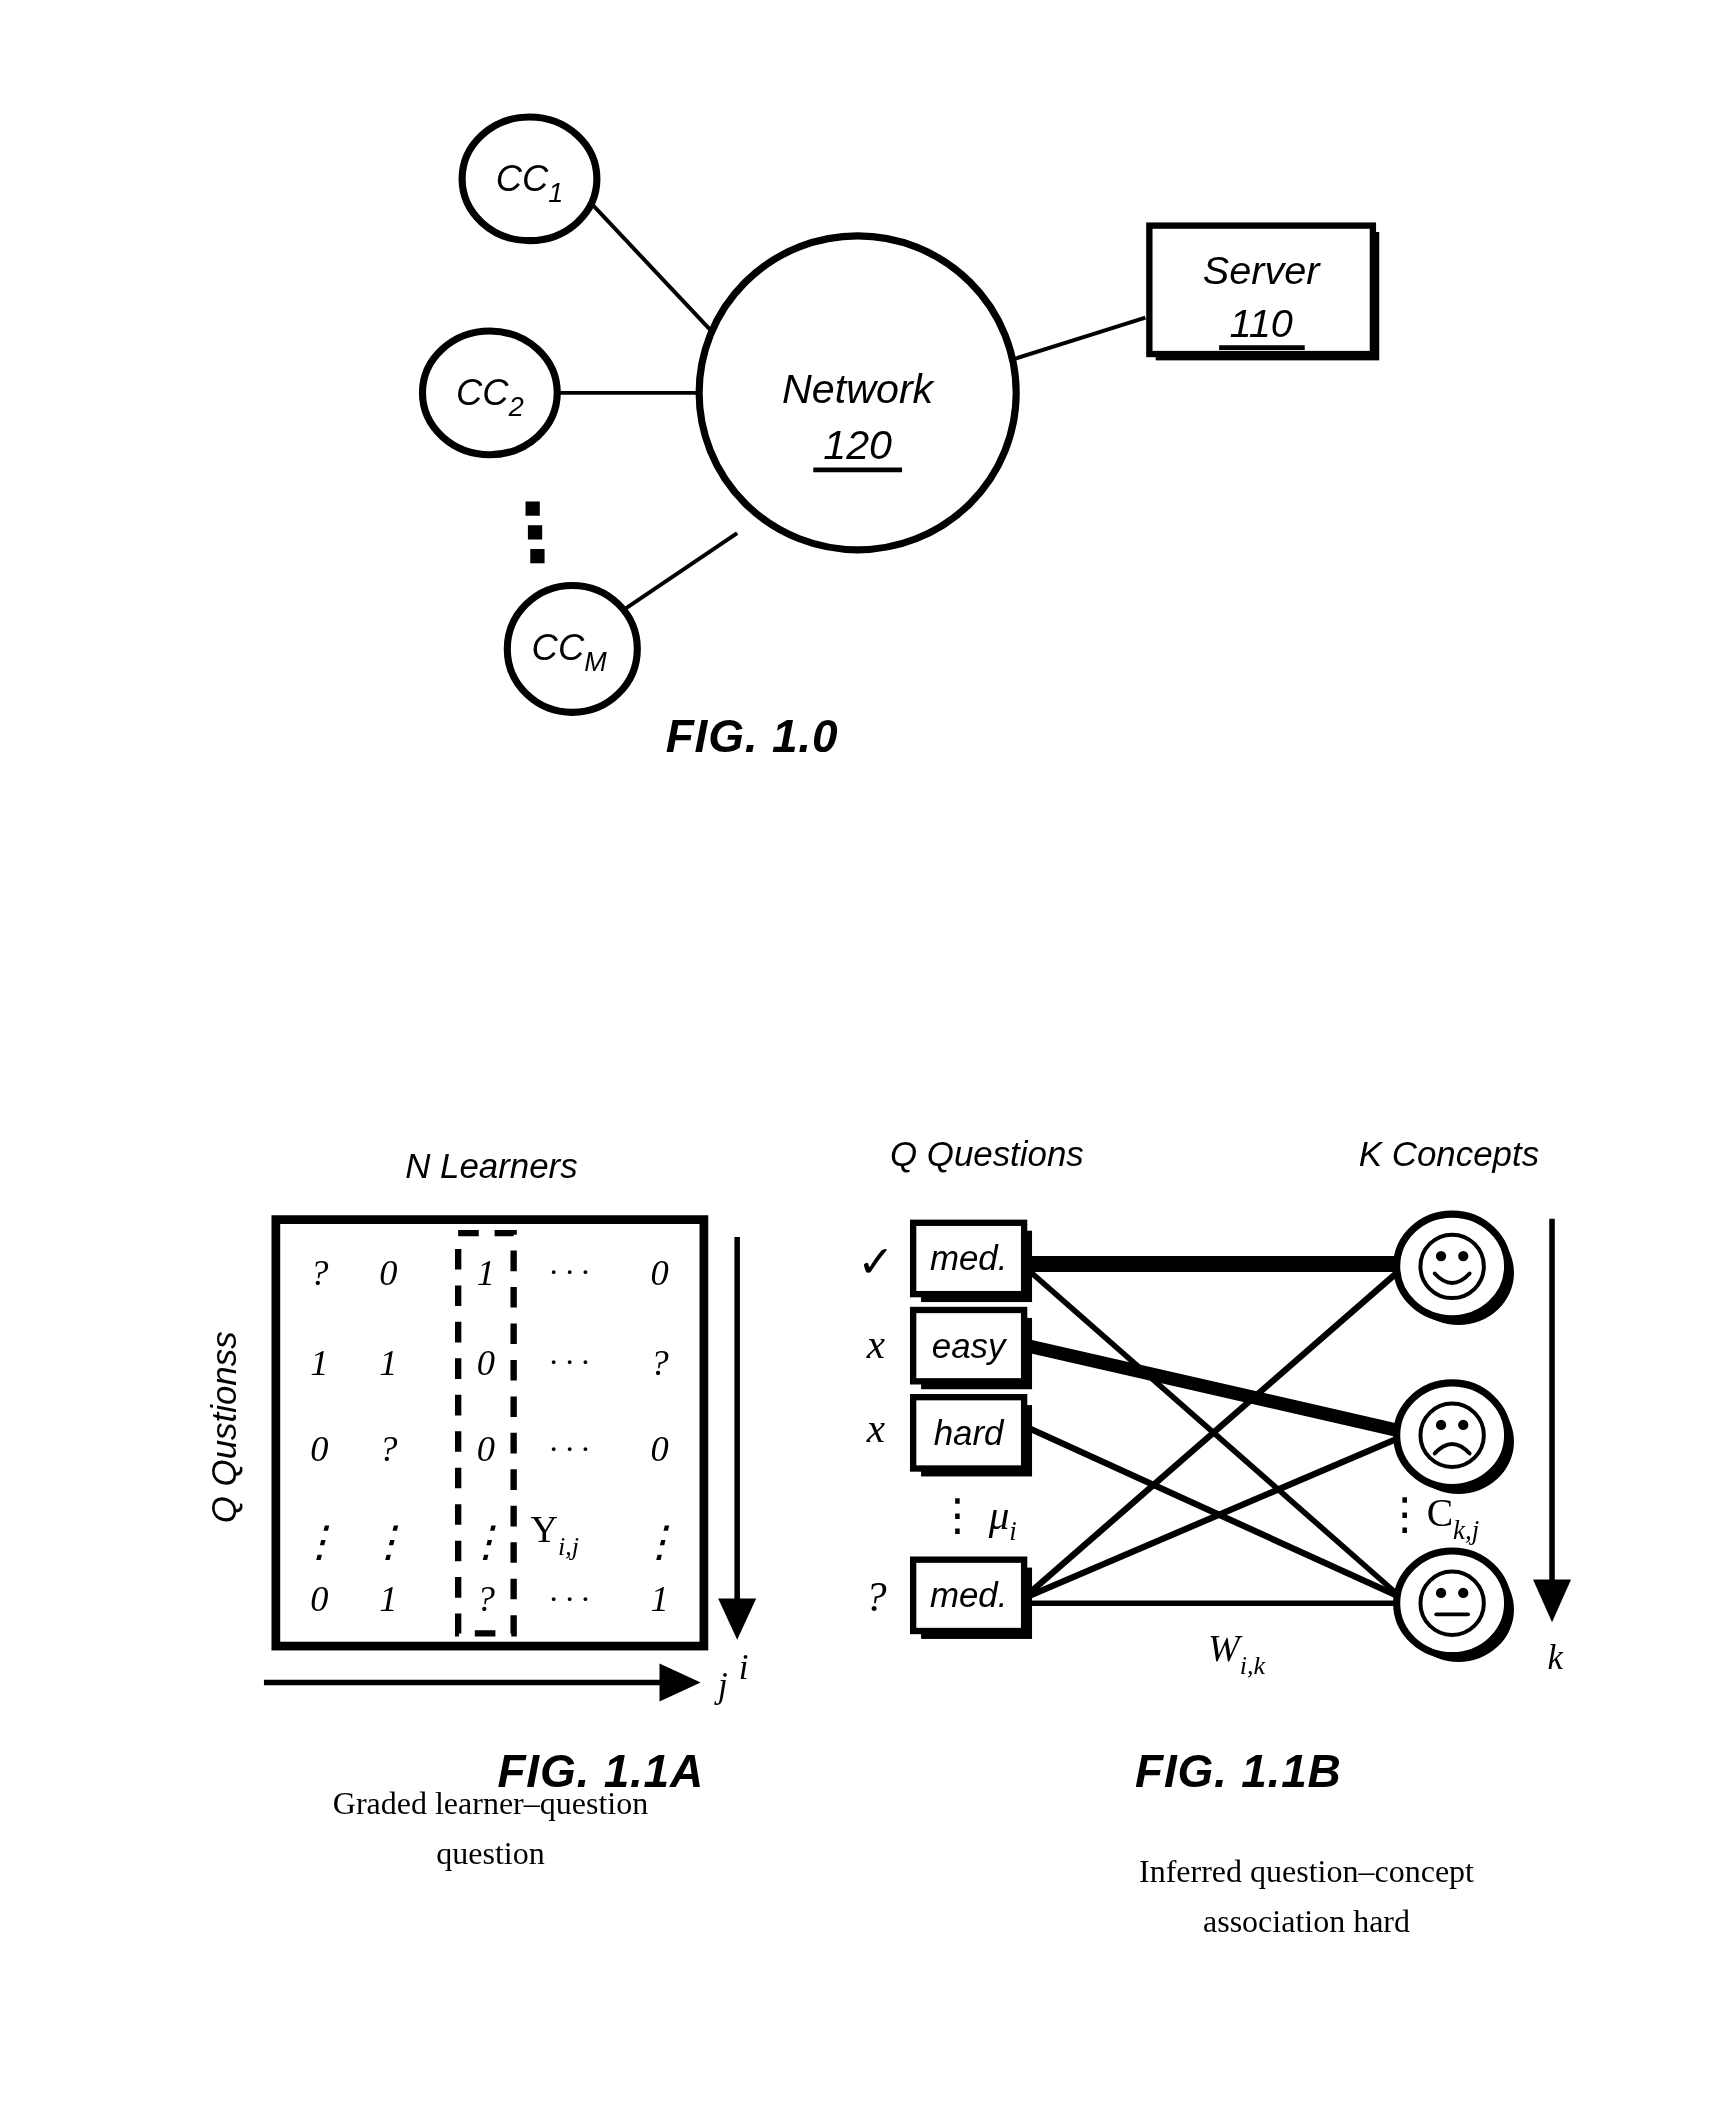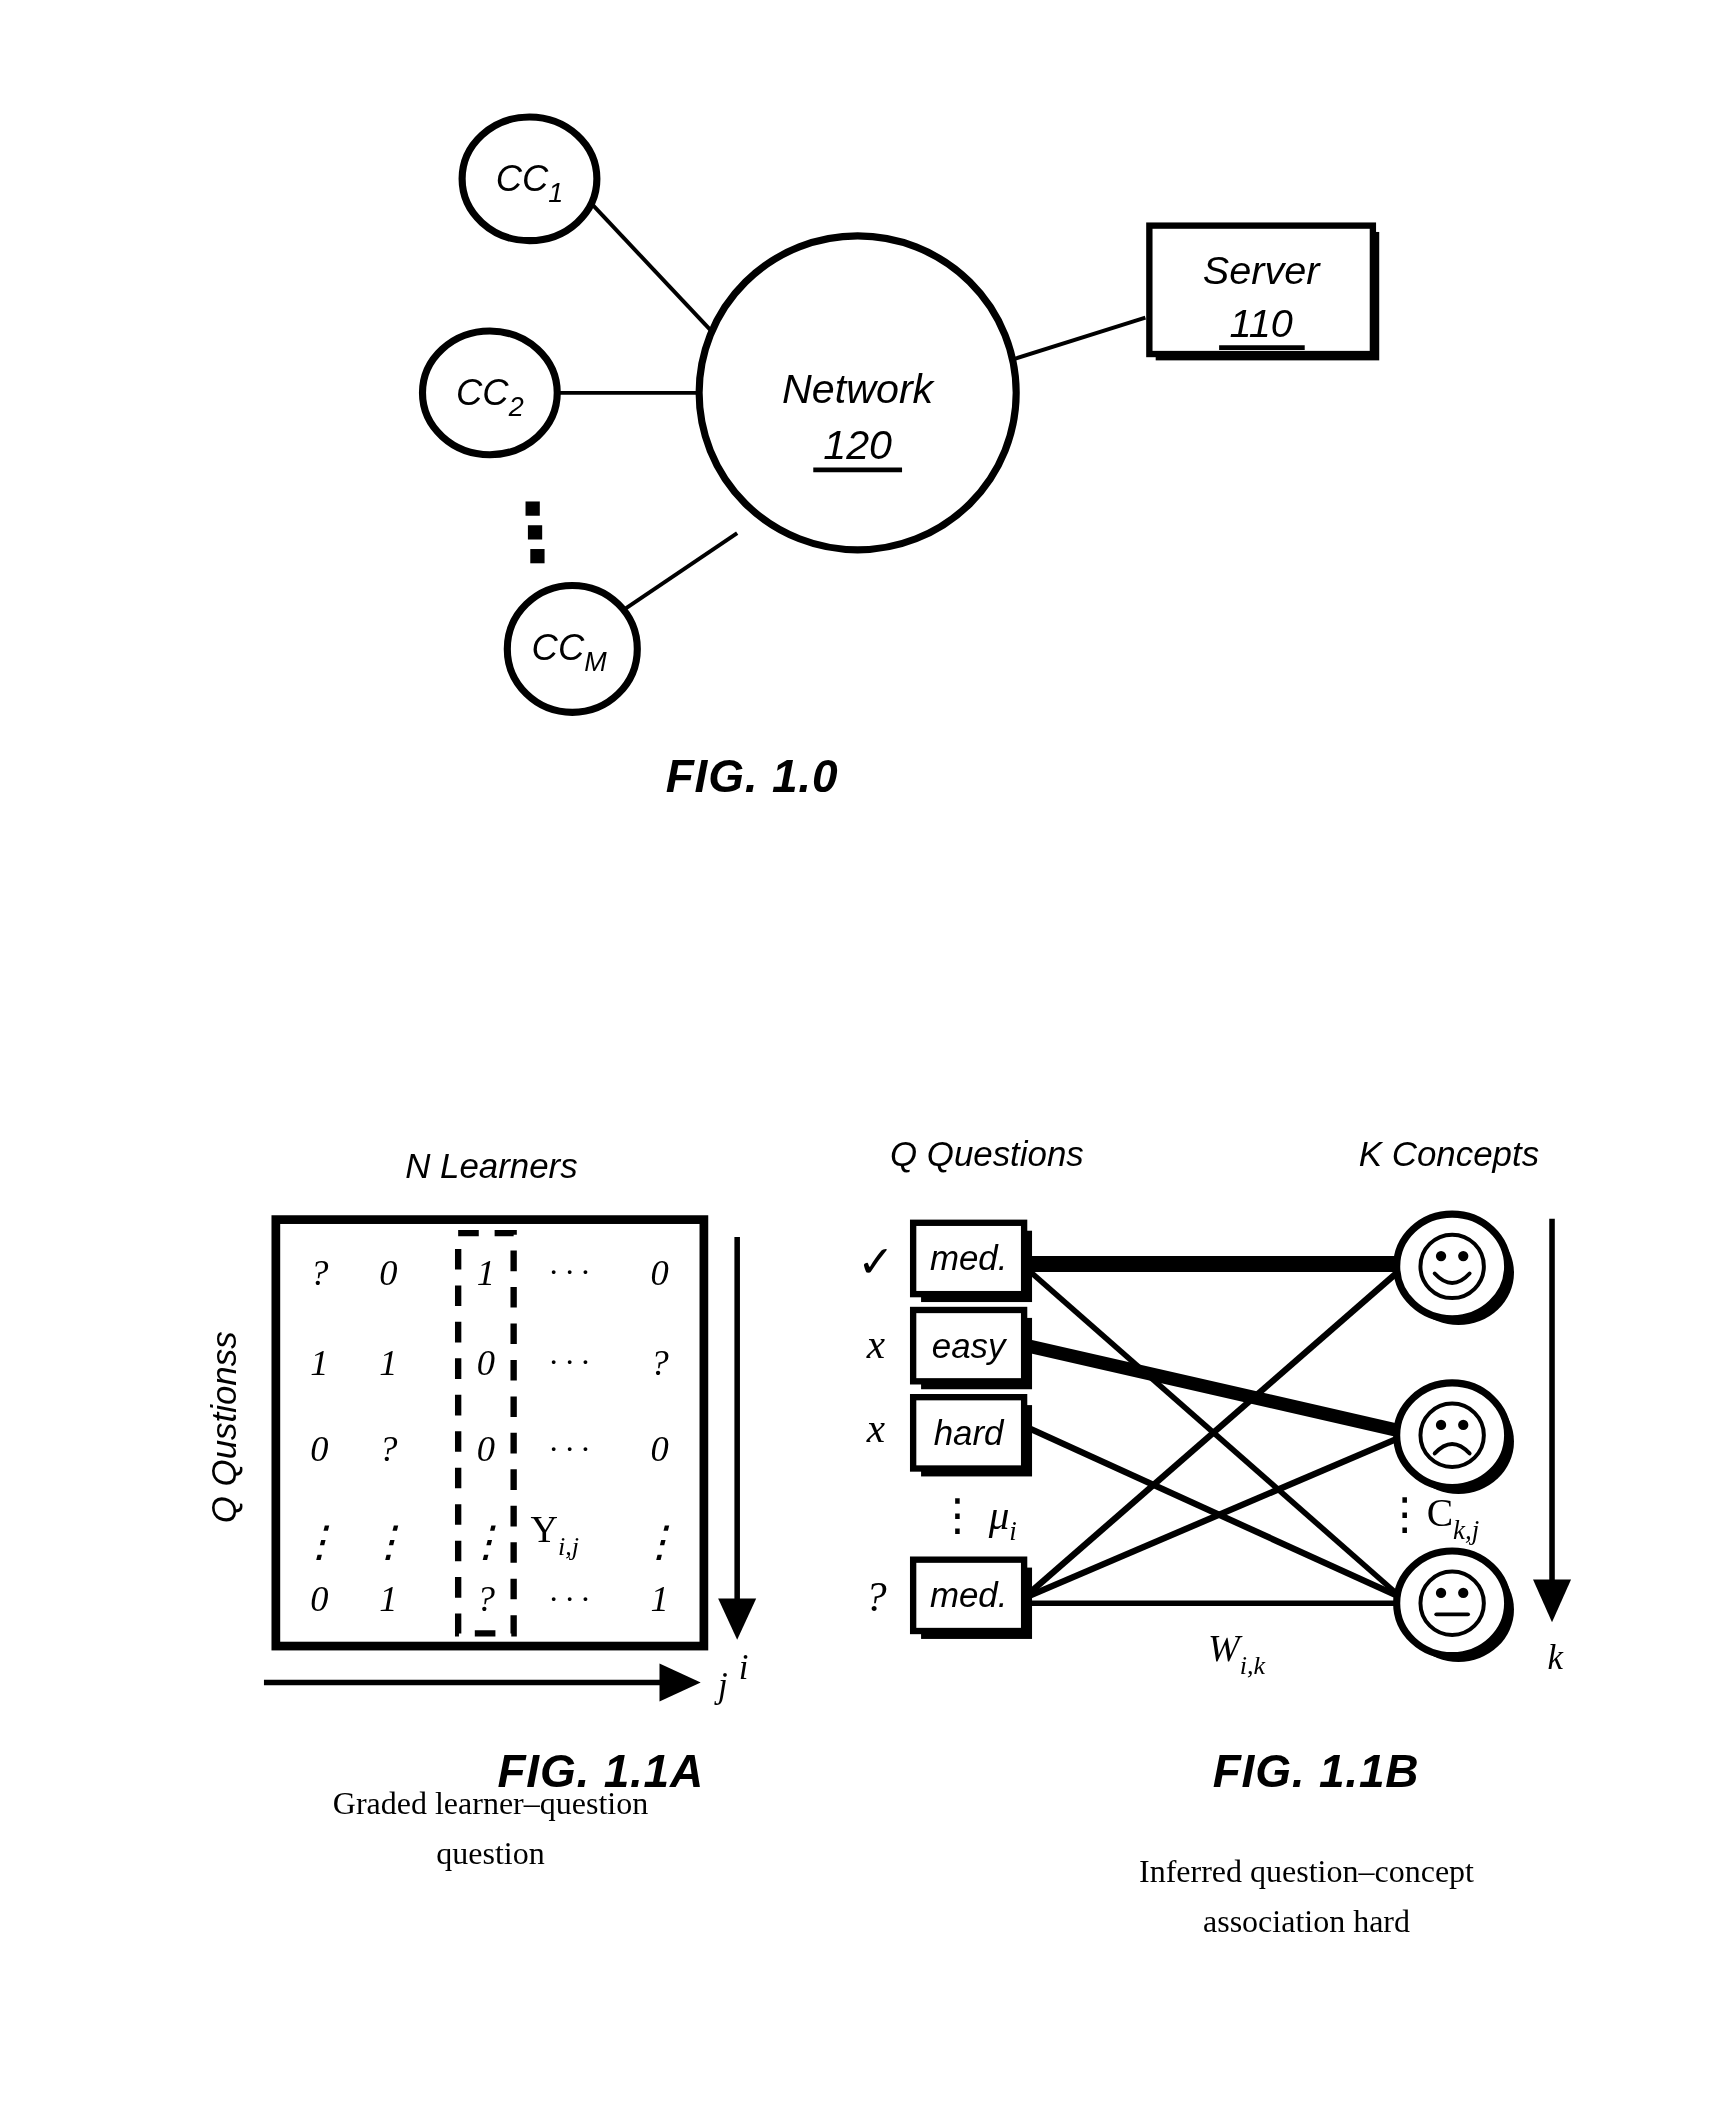--- a/index.html
+++ b/index.html
@@ -250,25 +250,25 @@
       <text x="1560" y="2095" text-anchor="middle" font-family="Liberation Serif, serif" font-size="48" font-style="italic" fill="#000"><tspan>W</tspan><tspan dy="16" font-size="33">i,k</tspan></text>
 
       <g>
         <line x1="1958" y1="1537" x2="1958" y2="2005" stroke="#000" stroke-width="7"></line>
         <polygon points="1958,2046 1934,1992 1982,1992" fill="#000"></polygon>
       </g>
       <text x="1962" y="2105" text-anchor="middle" font-family="Liberation Serif, serif" font-size="44" font-style="italic" fill="#000">k</text>
     </g>
   </svg>
 
-  <div class="fig-caption" style="left:0; top:749px; width:1504px; text-align:center;">FIG. 1.0</div>
+  <div class="fig-caption" style="left:0; top:709px; width:1504px; text-align:center;">FIG. 1.0</div>
 
   <div class="fig-caption" style="left:276px; top:1744px; width:428px; text-align:right;">FIG. 1.1A</div>
 
-  <div class="fig-caption" style="left:1102px; top:1744px; width:428px; text-align:center;">FIG. 1.1B</div>
+  <div class="fig-caption" style="left:1135px; top:1744px; width:428px; text-align:left;">FIG. 1.1B</div>
 
   <div class="sub-caption" style="left:197px; top:1779px; width:587px;">
     <div>Graded learner–question</div>
     <div>question</div>
   </div>
 
   <div class="sub-caption" style="left:1013px; top:1847px; width:587px;">
     <div>Inferred question–concept</div>
     <div>association hard</div>
   </div>

